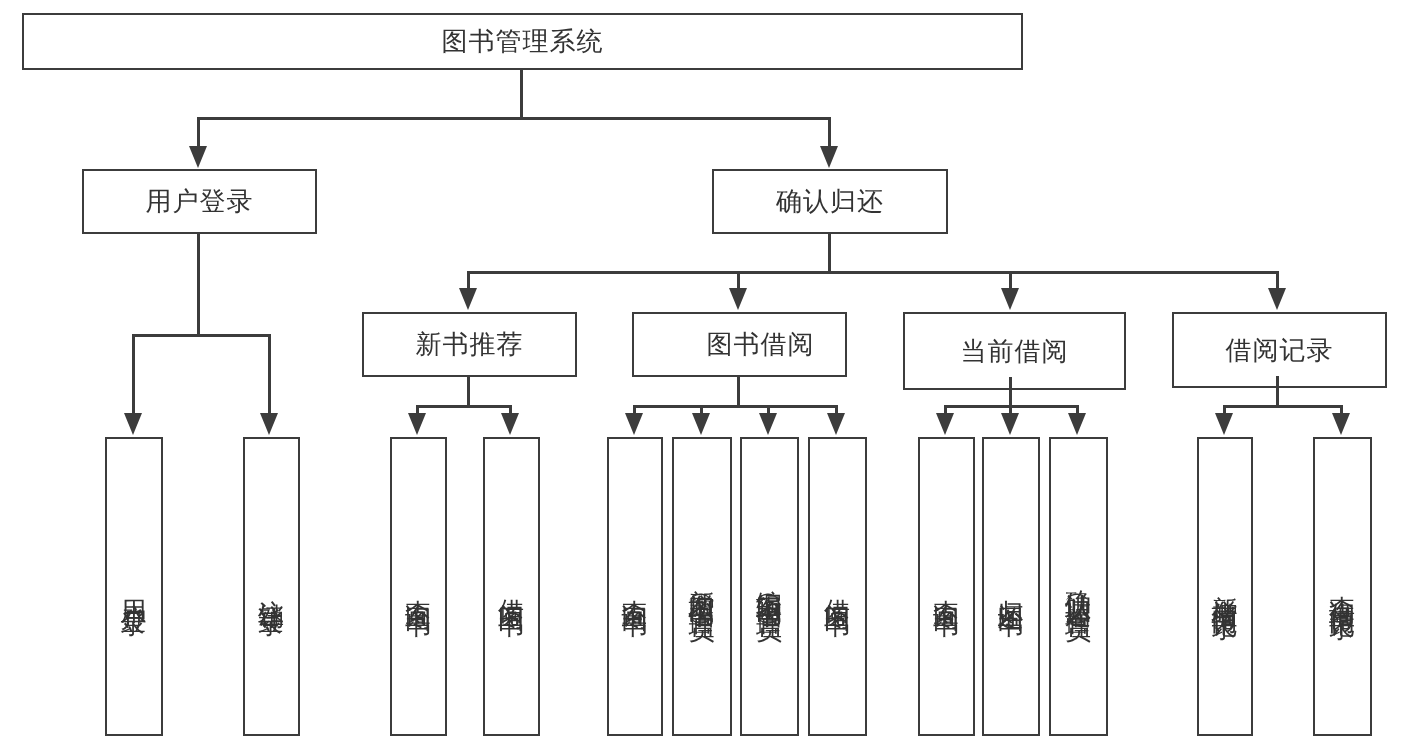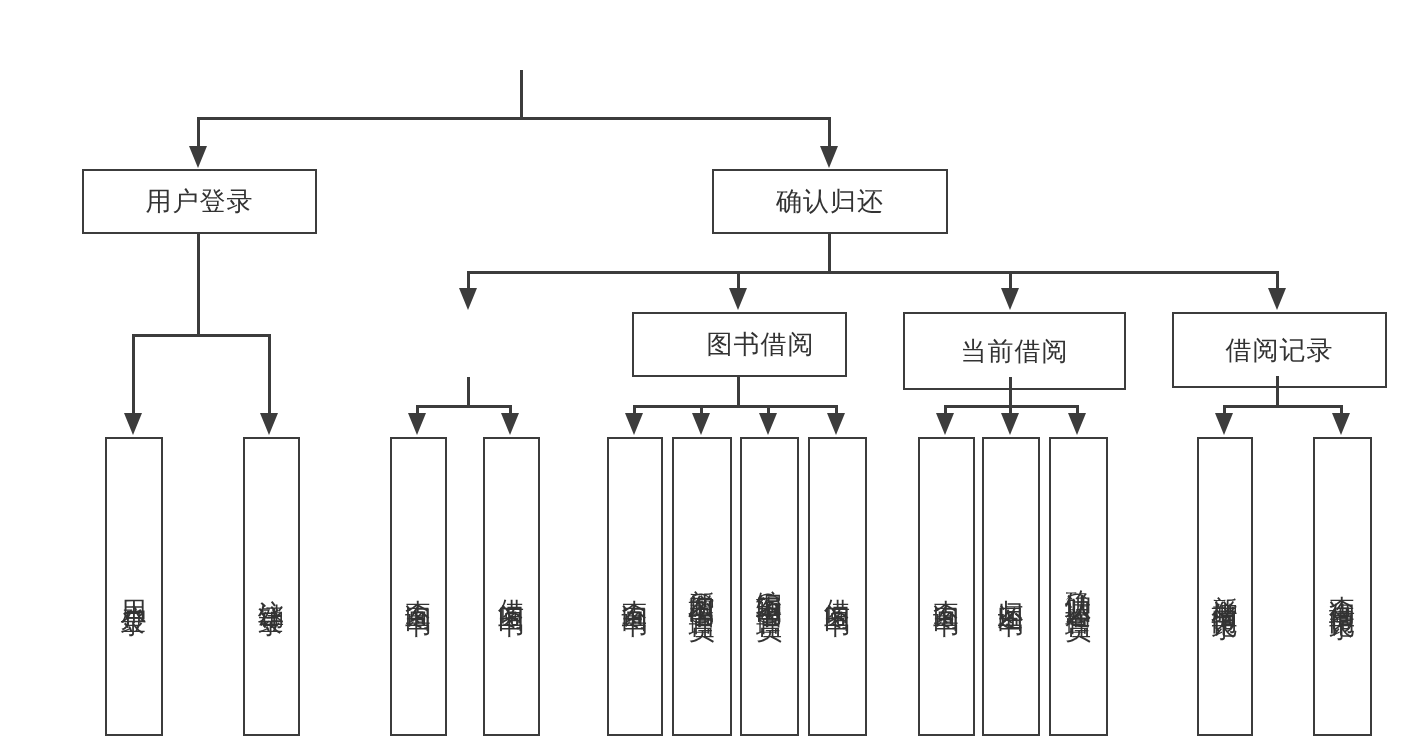--- a/index.html
+++ b/index.html
@@ -64,20 +64,23 @@
     letter-spacing: 1px;
     z-index: 10;
     white-space: nowrap;
   }
 </style>
 </head>
 <body>
 
 <div id="canvas">
 
+  <div class="box" style="left:22px; top:13px; width:1001px; height:57px;">
+    <span>图书管理系统</span>
+  </div>
 
   <div class="vline" style="left:520px; top:70px; height:48px;"></div>
   <div class="hline" style="left:198px; top:117px; width:633px;"></div>
   <div class="vline" style="left:197px; top:117px; height:30px;"></div>
   <div class="arrow" style="left:189px; top:146px;"></div>
   <div class="vline" style="left:828px; top:117px; height:30px;"></div>
   <div class="arrow" style="left:820px; top:146px;"></div>
 
   <div class="box" style="left:82px; top:169px; width:235px; height:65px;">
     <span>用户登录</span>
@@ -97,20 +100,23 @@
   <div class="hline" style="left:467px; top:271px; width:812px;"></div>
   <div class="vline" style="left:467px; top:271px; height:18px;"></div>
   <div class="arrow" style="left:459px; top:288px;"></div>
   <div class="vline" style="left:737px; top:271px; height:18px;"></div>
   <div class="arrow" style="left:729px; top:288px;"></div>
   <div class="vline" style="left:1009px; top:271px; height:18px;"></div>
   <div class="arrow" style="left:1001px; top:288px;"></div>
   <div class="vline" style="left:1276px; top:271px; height:18px;"></div>
   <div class="arrow" style="left:1268px; top:288px;"></div>
 
+  <div class="box" style="left:362px; top:312px; width:215px; height:65px;">
+    <span>新书推荐</span>
+  </div>
   <div class="box" style="left:632px; top:312px; width:215px; height:65px;padding-left:42px;">
     <span>图书借阅</span>
   </div>
   <div class="box" style="left:903px; top:312px; width:223px; height:78px;">
     <span>当前借阅</span>
   </div>
   <div class="box" style="left:1172px; top:312px; width:215px; height:76px;">
     <span>借阅记录</span>
   </div>
 

